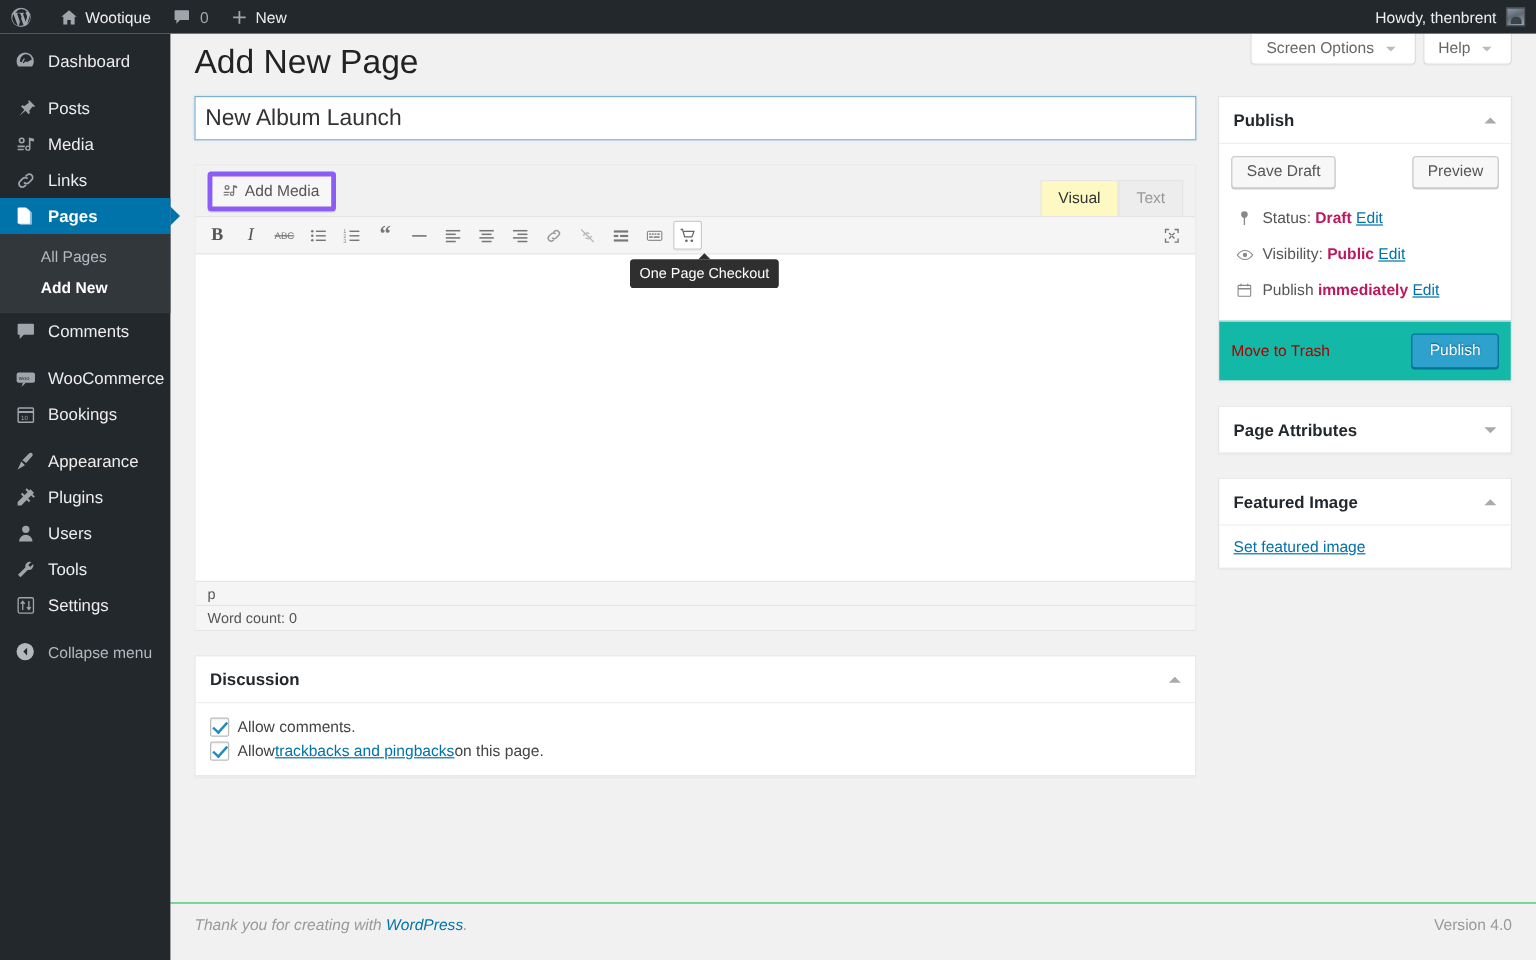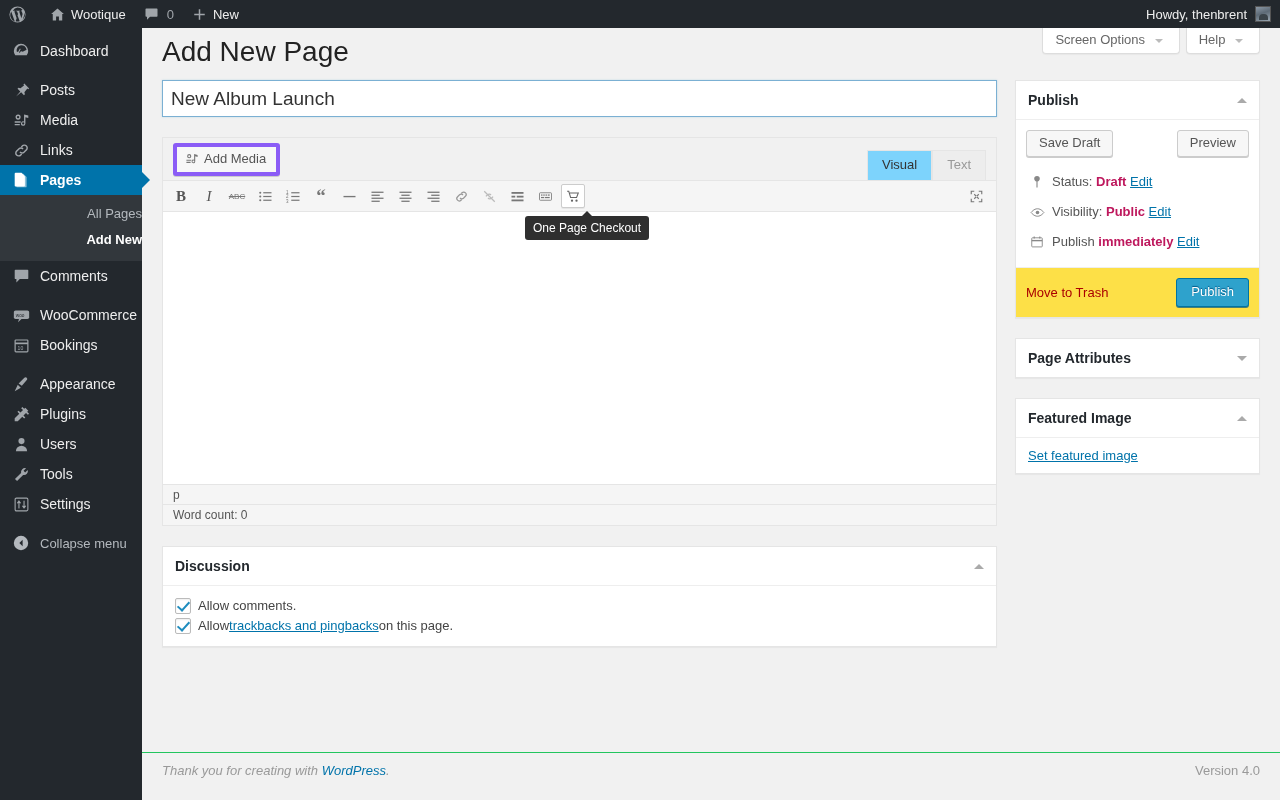--- a/index.html
+++ b/index.html
@@ -78,21 +78,21 @@
     font-weight: bold;
   }
   .menu-row.current .mi { color: #fff; }
   .menu-row.current:after {
     content: "";
     position: absolute; right: -8px; top: 7px;
     border-style: solid; border-width: 8px 0 8px 8px;
     border-color: transparent transparent transparent #0073aa;
   }
   .menu-sep { height: 9px; }
-  .submenu { background: #32373c; padding: 6px 0 8px 0; text-align: right; }
+  .submenu { background: #32373c; padding: 6px 0 8px 0; }
   .submenu .sub-row {
     padding: 4px 0 4px 34px;
     font-size: 13px;
     color: #b4b9be;
     cursor: pointer;
     line-height: 18px;
   }
   .submenu .sub-row.cur { color: #fff; font-weight: bold; }
   .collapse-row { color: #b4b9be; font-size: 13px; }
   .collapse-row .mi { color: #b4b9be; }
@@ -162,21 +162,21 @@
     box-shadow: 0 1px 0 #ccc; margin-bottom: 4px;
   }
   .insert-media-button .mi { margin-right: 5px; color: #777; display:inline-flex; }
   .editor-tabs { margin-left: auto; display: flex; align-items: flex-end; }
   .ed-tab {
     padding: 5px 14px 6px 14px; font-size: 13px; line-height: 18px;
     border: 1px solid #e5e5e5; border-bottom: none;
     background: #ededed; color: #999; cursor: pointer;
     margin-left: 0px;
   }
-  .ed-tab.active { background: #7dd3fc; color: #333; border-color: #e5e5e5; }
+  .ed-tab.active { background: #fef9c3; color: #333; border-color: #e5e5e5; }
 
   .mce-toolbar {
     border-top: 1px solid #e5e5e5;
     border-bottom: 1px solid #e5e5e5;
     background: #f5f5f5;
     height: 32px;
     display: flex; align-items: center;
     padding: 0 4px;
     position: relative;
   }
@@ -249,21 +249,21 @@
   }
   .misc-row {
     display: flex; align-items: center;
     padding: 6px 0 6px 2px; font-size: 13px; color: #555; line-height: 18px;
   }
   .misc-row .mi { width: 18px; margin-right: 6px; color: #888; display:inline-flex; justify-content:center;}
   .misc-row b { color: #be185d; }
   a.wp-link { color: #0073aa; text-decoration: underline; cursor: pointer; }
   .major-pub {
     display: flex; align-items: center; justify-content: space-between;
-    border-top: 1px solid #eee; background: #fde047;
+    border-top: 1px solid #eee; background: #14b8a6;
     padding: 10px 10px;
   }
   .trash-link { color: #a00; font-size: 13px; text-decoration: none; cursor: pointer; }
   .btn-primary {
     background: #2ea2cc; border: 1px solid #0074a2; border-radius: 3px;
     box-shadow: 0 1px 0 rgba(0,86,132,.7);
     color: #fff; font-size: 13px; line-height: 16px;
     padding: 5px 14px 6px; cursor: pointer;
     text-shadow: 0 -1px 1px #005684;
   }

